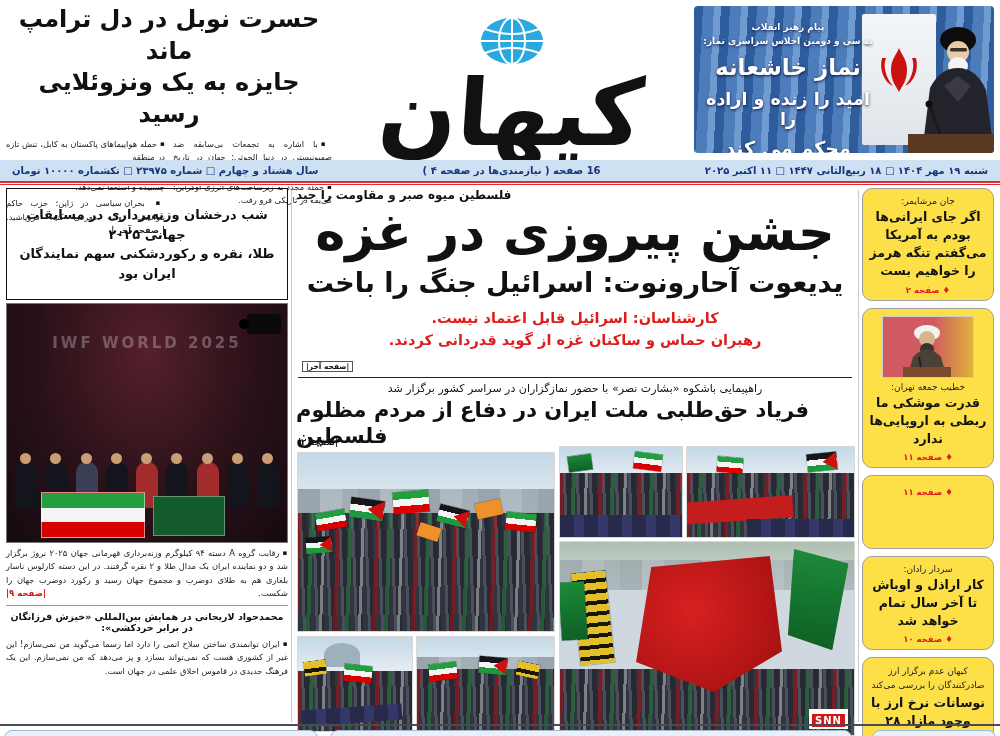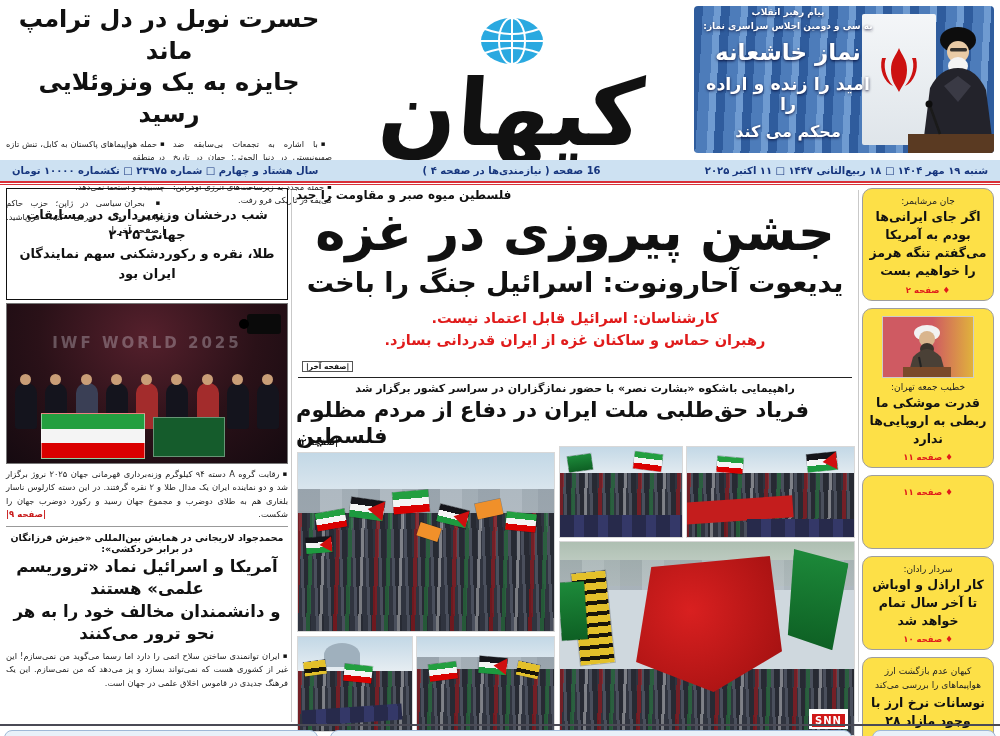--- a/index.html
+++ b/index.html
@@ -18,45 +18,45 @@
   .bullet::before{content:"▪";font-size:7px;color:#111;padding-left:3px;vertical-align:1px;}
   .endref{font-weight:bold;white-space:nowrap;}
   
   #masthead{position:absolute;left:334px;top:0;width:354px;height:156px;}
   #logoText{position:absolute;bottom:-4px;width:100%;text-align:center;font-size:92px;font-weight:900;line-height:1;transform:skewX(-4deg);letter-spacing:-3px;}
   #globe{position:absolute;left:41%;top:16px;}
   
   #banner{position:absolute;left:694px;top:6px;width:300px;height:147px;border-radius:4px;overflow:hidden;
     background:repeating-linear-gradient(93deg,#2f5c9d 0 9px,#4d7cba 9px 20px,#6f9bd1 20px 27px);}
   #banner .flagpanel{position:absolute;right:58px;top:8px;width:74px;height:131px;background:linear-gradient(180deg,#f4f6f8,#dfe5ea);border-radius:2px;}
-  #banner .btxt{position:absolute;right:118px;left:6px;top:0;text-align:center;color:#fff;text-shadow:0 1px 3px rgba(0,0,40,.85);}
+  #banner .btxt{position:absolute;right:118px;left:6px;top:15px;text-align:center;color:#fff;text-shadow:0 1px 3px rgba(0,0,40,.85);}
   #banner .bk{font-size:9px;font-weight:bold;line-height:1.5;}
   #banner .b1{font-size:23px;font-weight:900;margin-top:6px;}
   #banner .b2{font-size:17.5px;font-weight:900;margin-top:9px;}
-  #banner .b3{font-size:16px;font-weight:900;margin-top:8px;}
+  #banner .b3{font-size:19px;font-weight:900;margin-top:8px;}
   #banner svg.fig{position:absolute;right:0;bottom:0;}
   
   #datebar{position:absolute;left:0;top:160px;width:1000px;height:21px;background:#cde1f2;
     display:flex;justify-content:space-between;align-items:center;padding:0 12px;
     font-size:10px;font-weight:bold;color:#16357d;}
   #redrule{position:absolute;left:0;top:181px;width:1000px;height:5px;
     background:linear-gradient(180deg,#d93038 0 2px,#fff 2px 3px,#d93038 3px 4px,#fff 4px);}
   
   .vline{position:absolute;top:190px;bottom:14px;width:1px;background:#c9c9c9;}
   
   #center{position:absolute;left:296px;top:188px;width:558px;height:536px;}
   #center .kick{font-size:12px;font-weight:900;text-align:left;}
   #center .mainhl{font-size:51px;font-weight:900;text-align:center;line-height:1.15;letter-spacing:-1px;margin-top:2px;}
   #center .subhl{font-size:27px;font-weight:900;text-align:center;line-height:1.2;margin-top:4px;}
   #center .deck{font-size:14.5px;font-weight:900;text-align:center;color:#e01b1b;line-height:1.6;margin-top:8px;}
   #center .deck2{font-size:14.5px;font-weight:900;text-align:center;color:#e01b1b;line-height:1.5;}
   #center .mref{text-align:left;margin:2px 4px 0 6px;}
   #center .mref span{border:1px solid #555;font-size:7.5px;font-weight:bold;padding:0 3px;}
   #center .sep{border:0;border-top:1.5px solid #222;margin:4px 2px;}
-  #center .rkick{font-size:11px;font-weight:bold;text-align:center;}
+  #center .rkick{font-size:11px;font-weight:normal;text-align:center;}
   #center .rhl{position:relative;font-size:21px;font-weight:900;text-align:left;line-height:1.25;margin-top:2px;}
   #center .rref{position:absolute;left:2px;bottom:2px;font-size:8.5px;font-weight:bold;}
   
   #collage{position:absolute;left:1px;top:258px;width:556px;height:290px;}
   .ph{position:absolute;overflow:hidden;border:1px solid #d8d8d8;background:#cfd8de;}
   .sky{position:absolute;left:0;right:0;top:0;background:linear-gradient(180deg,#c3d8e6,#e6edf2);}
   .bldg{position:absolute;left:0;right:0;background:repeating-linear-gradient(90deg,#8d98a1 0 22px,#a7b1b9 22px 44px,#98a3ab 44px 60px);opacity:.85;}
   .crowd{position:absolute;left:0;right:0;bottom:0;
     background:
       repeating-linear-gradient(92deg,rgba(218,0,0,.40) 0 4px,transparent 4px 12px,rgba(35,159,64,.40) 12px 16px,transparent 16px 25px,rgba(255,255,255,.38) 25px 28px,transparent 28px 39px),
@@ -75,21 +75,21 @@
   
   #sidebar{position:absolute;left:862px;top:188px;width:132px;display:flex;flex-direction:column;gap:7px;}
   .sbox{border:1px solid #9e9e9e;border-radius:10px;padding:7px 4px 5px;text-align:center;background:#fde047;}
   .sbox .sk{font-size:9px;color:#222;margin-bottom:2px;}
   .sbox .sh{font-size:12.5px;font-weight:900;line-height:1.45;}
   .sbox .sp{font-size:8.5px;font-weight:bold;color:#e01b1b;margin-top:4px;}
   .sphoto{width:92px;height:62px;margin:0 auto 4px;background:linear-gradient(90deg,#cf5a62 0 55%,#e0b23c 100%);position:relative;border:1px solid #ccc;overflow:hidden;}
   
   #leftcol{position:absolute;left:6px;top:188px;width:282px;}
   #sportsBox{border:1.5px solid #111;padding:16px 2px;text-align:center;font-size:13px;font-weight:900;line-height:1.5;}
-  #sportsPhoto{position:relative;height:161px;margin-top:3px;border:1px solid #777;overflow:hidden;
+  #sportsPhoto{position:relative;height:240px;margin-top:3px;border:1px solid #777;overflow:hidden;
     background:radial-gradient(ellipse at 50% 20%,#55202c 0%,#2a1118 55%,#150a10 100%);}
   #sportsPhoto .wm{position:absolute;top:30px;width:100%;text-align:center;font-size:15px;font-weight:bold;letter-spacing:3px;color:rgba(235,235,245,.30);}
   #sportsPhoto .row{position:absolute;left:8px;right:8px;bottom:34px;display:flex;justify-content:space-between;}
   .person{width:22px;height:46px;border-radius:10px 10px 3px 3px;background:#14141d;position:relative;}
   .person::before{content:"";position:absolute;top:-9px;left:5px;width:11px;height:11px;border-radius:50%;background:#c99e77;}
   .person:nth-child(3),.person:nth-child(5){background:#a32c2c;}
   .person:nth-child(7){background:#3a3f55;}
   #sportsPhoto .irflag{position:absolute;left:34px;bottom:4px;width:104px;height:46px;border:1px solid rgba(255,255,255,.5);
     background:linear-gradient(180deg,#239f40 0 33%,#f4f4f4 33% 67%,#da0000 67%);}
   #sportsPhoto .grbanner{position:absolute;left:146px;bottom:6px;width:72px;height:40px;background:#155c2c;border:1px solid rgba(255,255,255,.35);}
@@ -187,21 +187,21 @@
 
   <div class="vline" style="left:291px;"></div>
   <div class="vline" style="left:858px;"></div>
 
   <div id="center">
     <div>
       <div class="kick">فلسطین میوه صبر و مقاومت را چید</div>
       <div class="mainhl">جشن پیروزی در غزه</div>
       <div class="subhl">یدیعوت آحارونوت: اسرائیل جنگ را باخت</div>
       <div class="deck">کارشناسان: اسرائیل قابل اعتماد نیست.</div>
-      <div class="deck2">رهبران حماس و ساکنان غزه از ایران قدردانی بسازد.</div>
+      <div class="deck2">رهبران حماس و ساکنان غزه از گوید قدردانی کردند.</div>
       <div class="mref"><span>|صفحه آخر|</span></div>
     </div>
     <hr class="sep">
     <div>
       <div class="rkick">راهپیمایی باشکوه «بشارت نصر» با حضور نمازگزاران در سراسر کشور برگزار شد</div>
       <div class="rhl">
         <span>فریاد حق‌طلبی ملت ایران در دفاع از مردم مظلوم فلسطین</span>
         <span class="rref">|صفحه ۳|</span>
       </div>
     </div>
@@ -303,21 +303,21 @@
     </div>
     <div class="sbox" style="min-height:74px;">
       <div class="sp">♦ صفحه ۱۱</div>
     </div>
     <div class="sbox" style="min-height:76px;">
       <div class="sk">سردار رادان:</div>
       <div class="sh">کار اراذل و اوباش تا آخر سال تمام خواهد شد</div>
       <div class="sp">♦ صفحه ۱۰</div>
     </div>
     <div class="sbox" style="min-height:108px;">
-      <div class="sk" style="line-height:1.5;">کیهان عدم بازگشت ارز هواپیماهای را بررسی می‌کند</div>
+      <div class="sk" style="line-height:1.5;">کیهان عدم برگزار ارز صادرکنندگان را بررسی می‌کند</div>
       <div class="sh">نوسانات نرخ ارز با وجود مازاد ۲۸ میلیارد دلاری تجارت کشور</div>
 
     </div>
   </div>
 
   <div id="leftcol">
     <div id="sportsBox">
       <div>شب درخشان وزنه‌برداری در مسابقات جهانی ۲۰۲۵</div>
       <div>طلا، نقره و رکوردشکنی سهم نمایندگان ایران بود</div>
     </div>
@@ -338,24 +338,20 @@
       <div class="grbanner"></div>
       <div class="cam"></div>
     </div>
     <div id="caption">
       <span class="bullet">رقابت گروه A دسته ۹۴ کیلوگرم وزنه‌برداری قهرمانی جهان ۲۰۲۵ نروژ برگزار شد و دو نماینده ایران یک مدال طلا و ۲ نقره گرفتند. در این دسته کارلوس ناسار بلغاری هم به طلای دوضرب و مجموع جهان رسید و رکورد دوضرب جهان را شکست.</span>
     </div>
     <div class="refline">|صفحه ۹|</div>
     <hr>
     <div id="larijani">
       <div class="lk">محمدجواد لاریجانی در همایش بین‌المللی «خیزش فرزانگان در برابر خردکشی»:</div>
-      <div class="lh">
-        <div>آمریکا و اسرائیل نماد «تروریسم علمی» هستند</div>
-        <div>و دانشمندان مخالف خود را به هر نحو ترور می‌کنند</div>
-      </div>
       <p class="lb bullet">ایران توانمندی ساختن سلاح اتمی را دارد اما رسما می‌گوید من نمی‌سازم! این غیر از کشوری هست که نمی‌تواند بسازد و پز می‌دهد که من نمی‌سازم. این یک فرهنگ جدیدی در قاموس اخلاق علمی در جهان است.</p>
 
     </div>
 
   </div>
 
   <div id="bottomrule"></div>
   <div class="peek" style="left:4px;width:314px;"></div>
   <div class="peek" style="left:330px;width:522px;"></div>
   <div class="peek" style="left:872px;width:124px;"></div>

